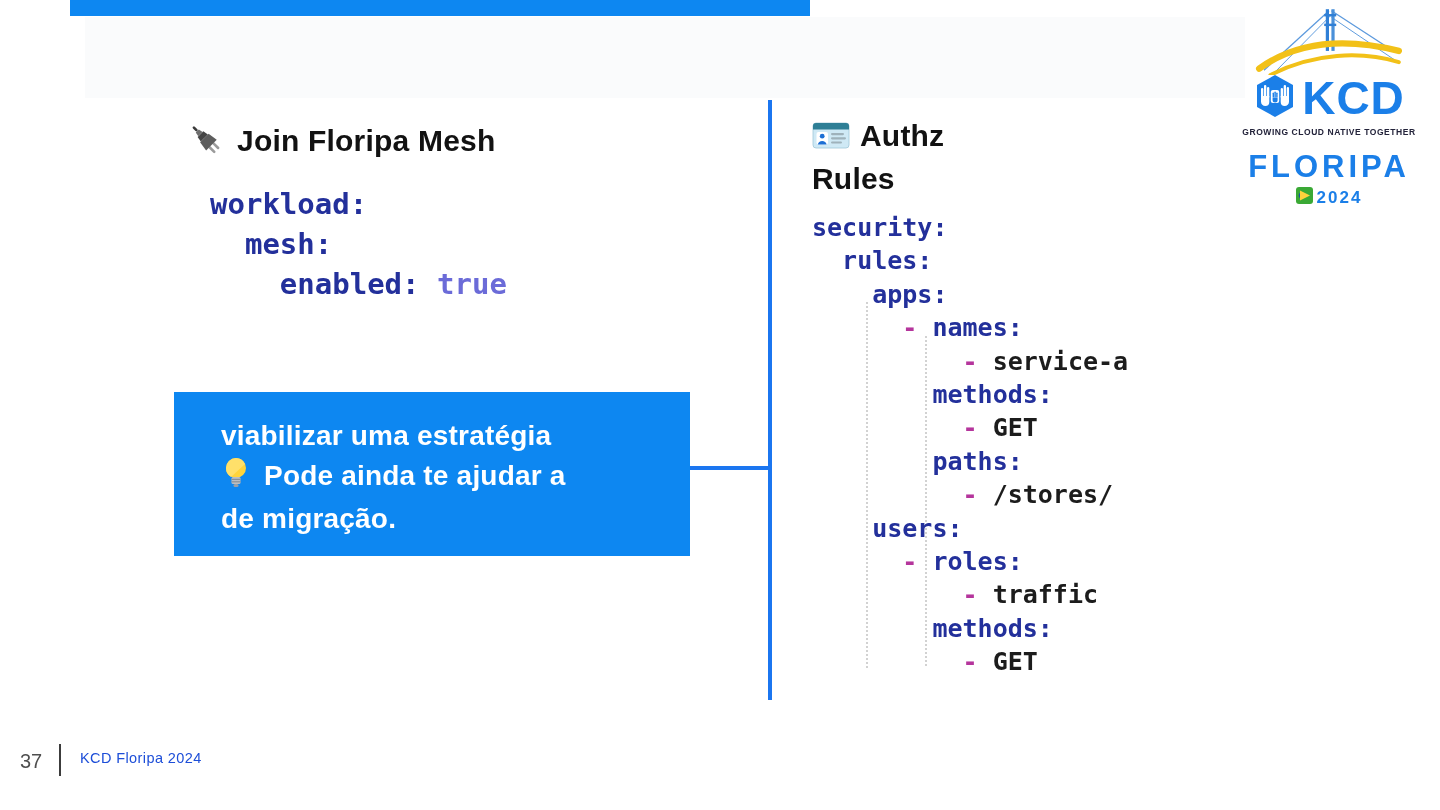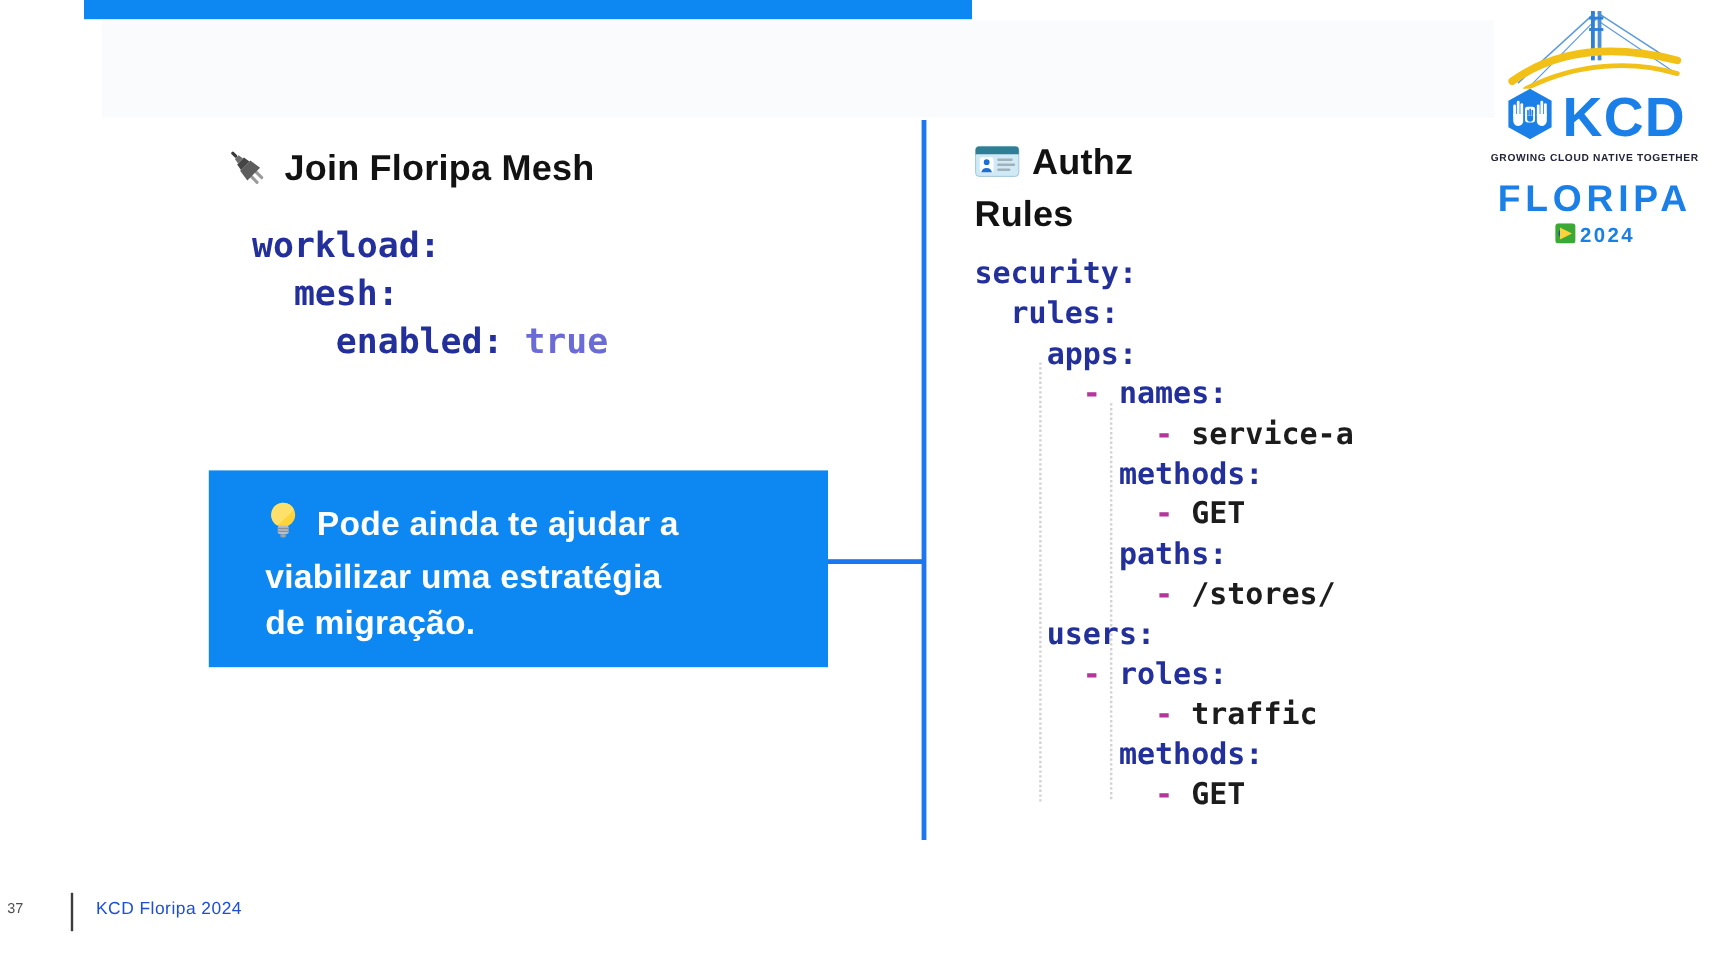--- a/index.html
+++ b/index.html
@@ -50,21 +50,21 @@
     display:flex;flex-direction:column;align-items:center;}
   .logo-bridge{width:178px;height:86px;}
   .logo-kcd-row{display:flex;align-items:center;gap:5px;margin-top:-4px;}
   .logo-kcd{font-size:46px;font-weight:800;color:var(--logo-blue);letter-spacing:1px;}
   .logo-tagline{font-size:8.5px;font-weight:700;color:#23233a;letter-spacing:0.55px;margin-top:2px;white-space:nowrap;text-align:right;}
   .logo-city{font-size:31px;font-weight:800;color:var(--logo-blue);letter-spacing:4px;margin-top:12px;}
   .logo-year-row{display:flex;align-items:center;gap:4px;margin-top:2px;}
   .logo-year{font-size:17px;font-weight:800;color:var(--logo-blue);letter-spacing:2px;}
 
   .footer{position:absolute;left:0;top:740px;width:400px;height:44px;}
-  .page-number{position:absolute;left:6px;top:10px;font-size:12px;color:#4f4f4f;}
+  .page-number{position:absolute;left:20px;top:10px;font-size:20px;color:#4f4f4f;}
   .footer-divider{position:absolute;left:59px;top:4px;width:2px;height:32px;background:#3c3c3c;}
   .footer-title{position:absolute;left:80px;top:10px;font-size:14.5px;color:#1d4ed8;letter-spacing:0.4px;}
 </style>
 </head>
 <body>
 
 <div class="canvas">
 
   <div class="top-bar"></div>
   <div class="header-panel"></div>
@@ -81,33 +81,33 @@
           <rect x="20.2" y="30" width="2.6" height="6" rx="1.2" fill="#3a3a3a"></rect>
         </g>
       </svg>
     </span>
     <span>Join Floripa Mesh</span>
   </div>
 
   <div class="code code-left"><div><span class="tok-key">workload:</span></div><div><span class="tok-plain">  </span><span class="tok-key">mesh:</span></div><div><span class="tok-plain">    </span><span class="tok-key">enabled:</span><span class="tok-plain"> </span><span class="tok-val">true</span></div></div>
 
   <div class="callout">
+    <div>viabilizar uma estratégia</div>
     <div>
       <span class="bulb">
         <svg width="30" height="34" viewBox="0 0 30 34">
           <circle cx="15" cy="12" r="10" fill="#ffd43b"></circle>
           <path d="M15 2 a10 10 0 0 1 9 6 l-14 13 a10 10 0 0 1 -5 -9 a10 10 0 0 1 10 -10z" fill="#ffe06a"></path>
           <rect x="10.5" y="21" width="9" height="7" rx="1.5" fill="#b9bec4"></rect>
           <line x1="10.5" y1="23.4" x2="19.5" y2="23.4" stroke="#8a9096" stroke-width="1.2"></line>
           <line x1="10.5" y1="25.8" x2="19.5" y2="25.8" stroke="#8a9096" stroke-width="1.2"></line>
           <rect x="12.5" y="28" width="5" height="3" rx="1.5" fill="#9aa0a6"></rect>
         </svg>
       </span><span>Pode ainda te ajudar a</span>
     </div>
-    <div>viabilizar uma estratégia</div>
     <div>de migração.</div>
   </div>
 
   <div class="connector"></div>
   <div class="divider-v"></div>
 
   <div class="section-title title-right">
     <span class="icon-inline">
       <svg width="38" height="30" viewBox="0 0 38 30">
         <rect x="1" y="3" width="36" height="25" rx="3" fill="#cfe9f5" stroke="#9fc6d8" stroke-width="0.8"></rect>

